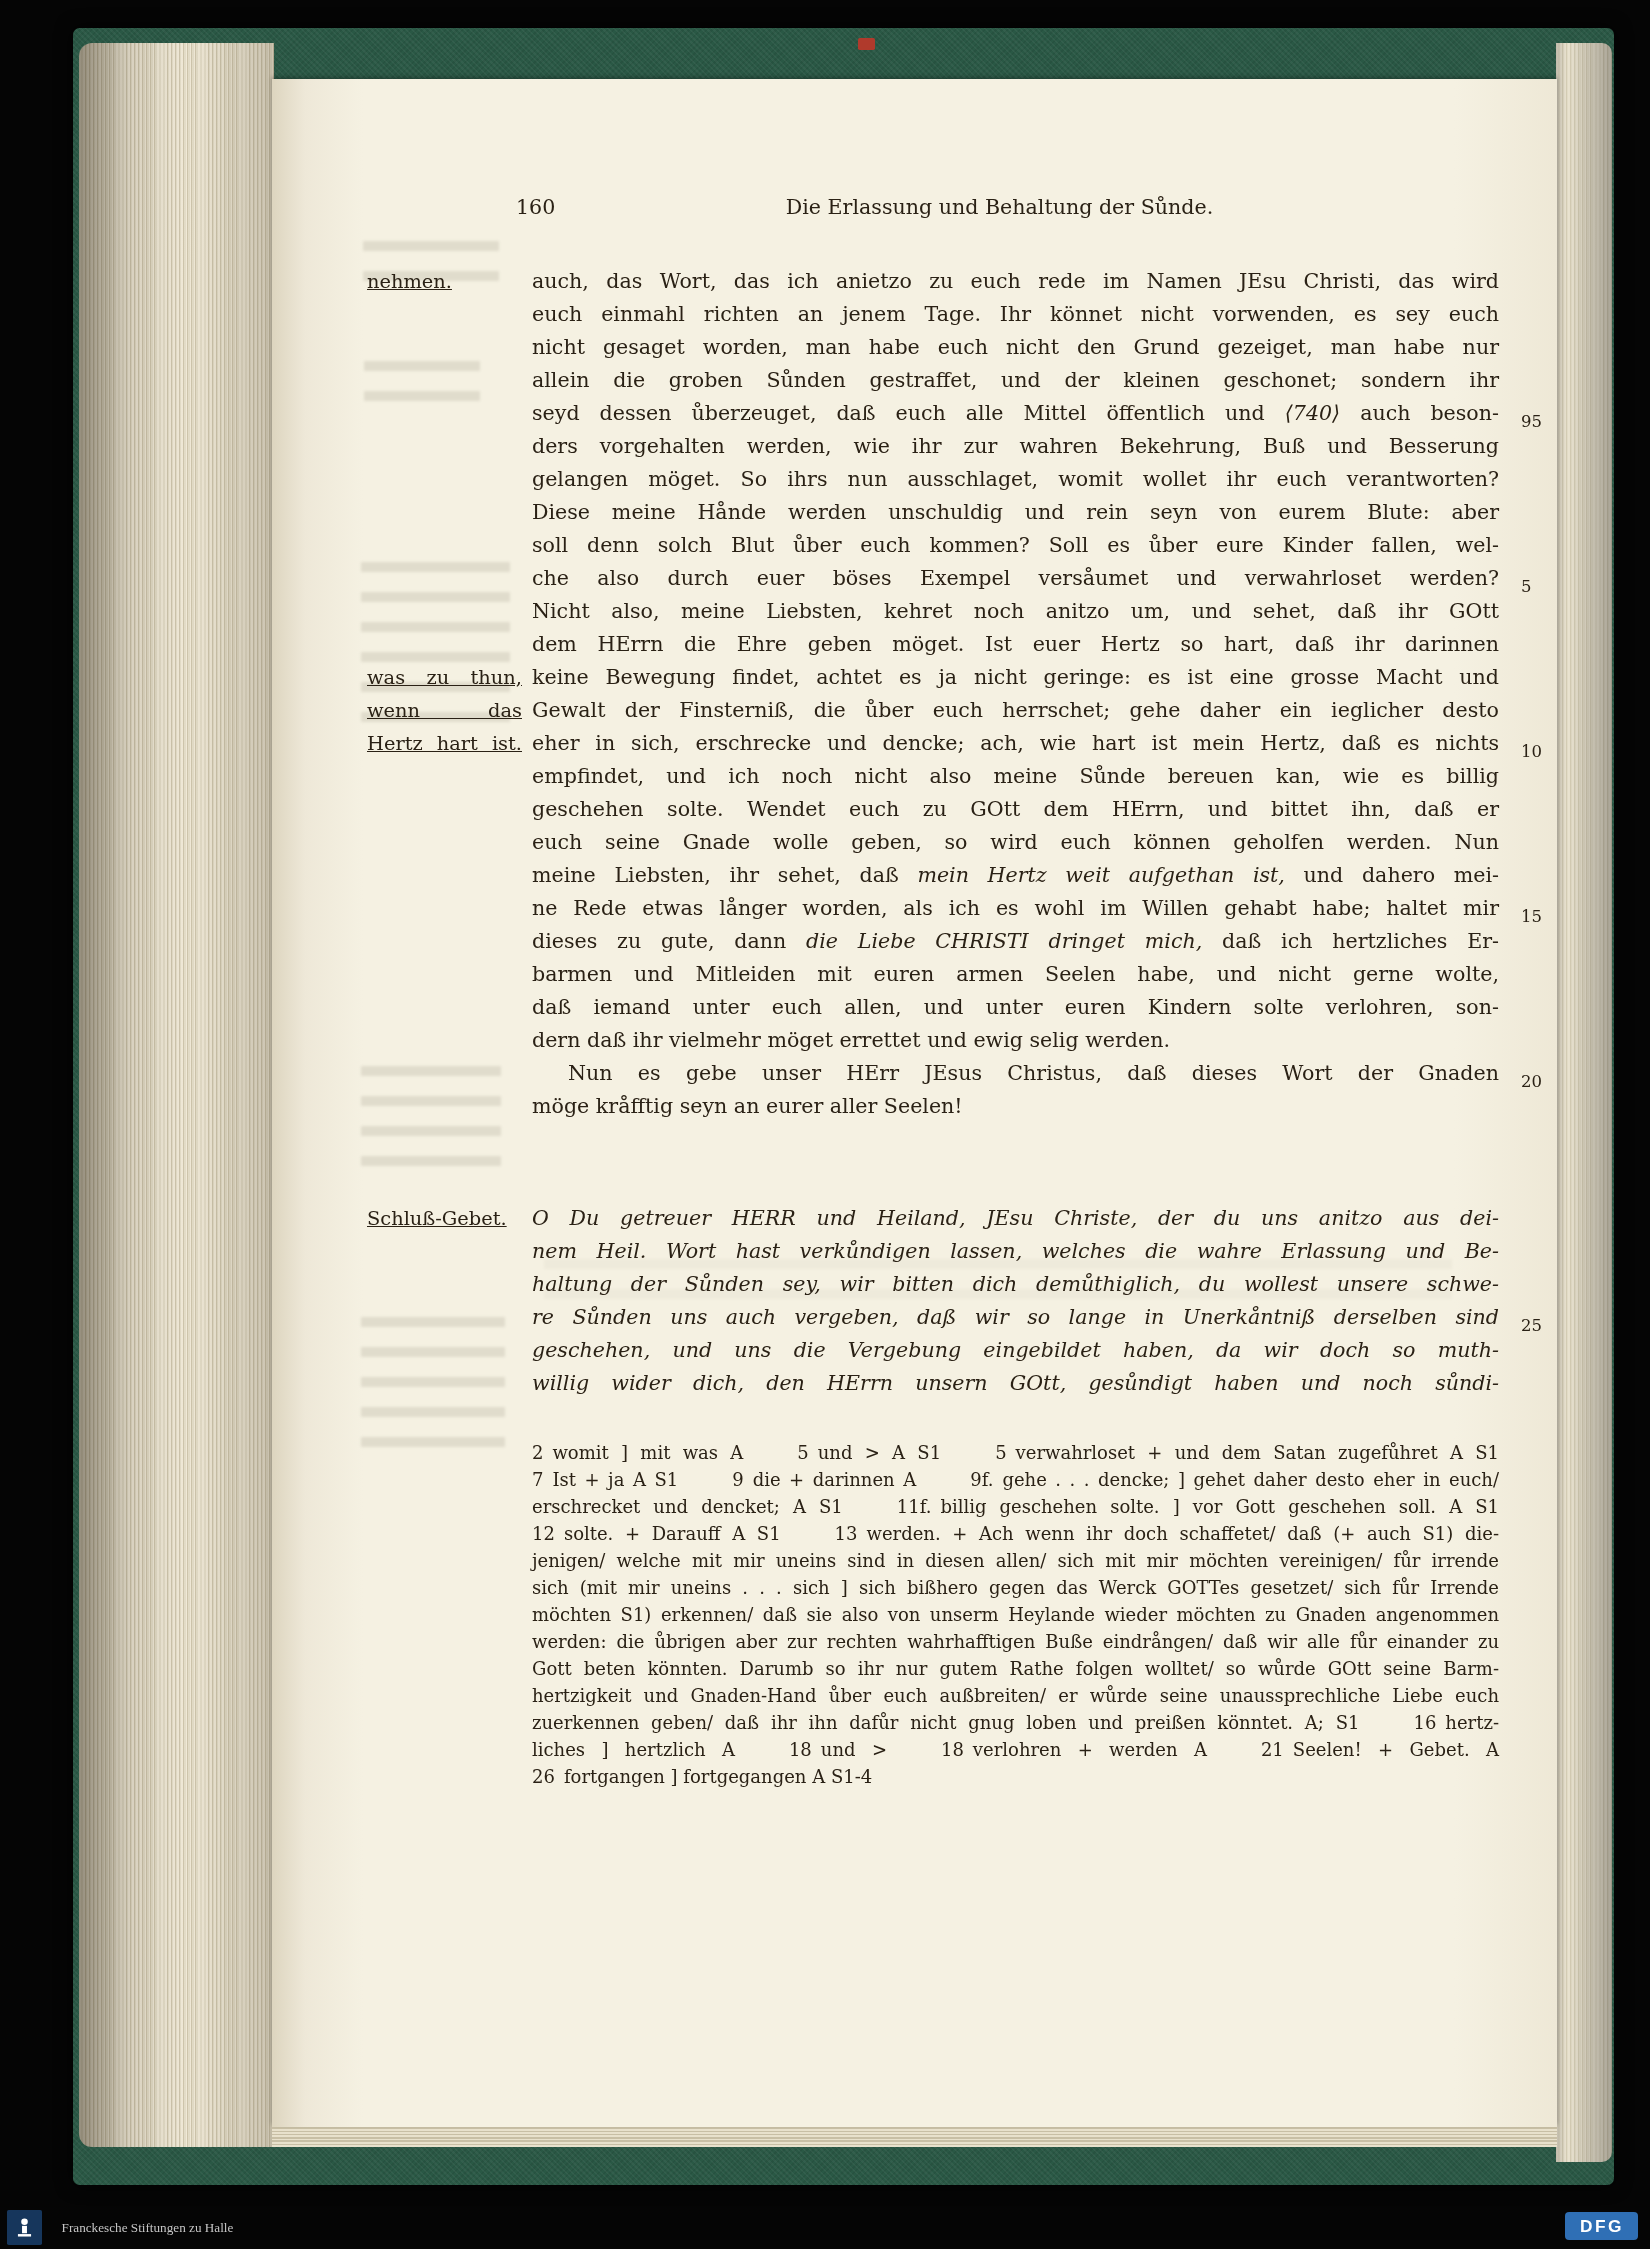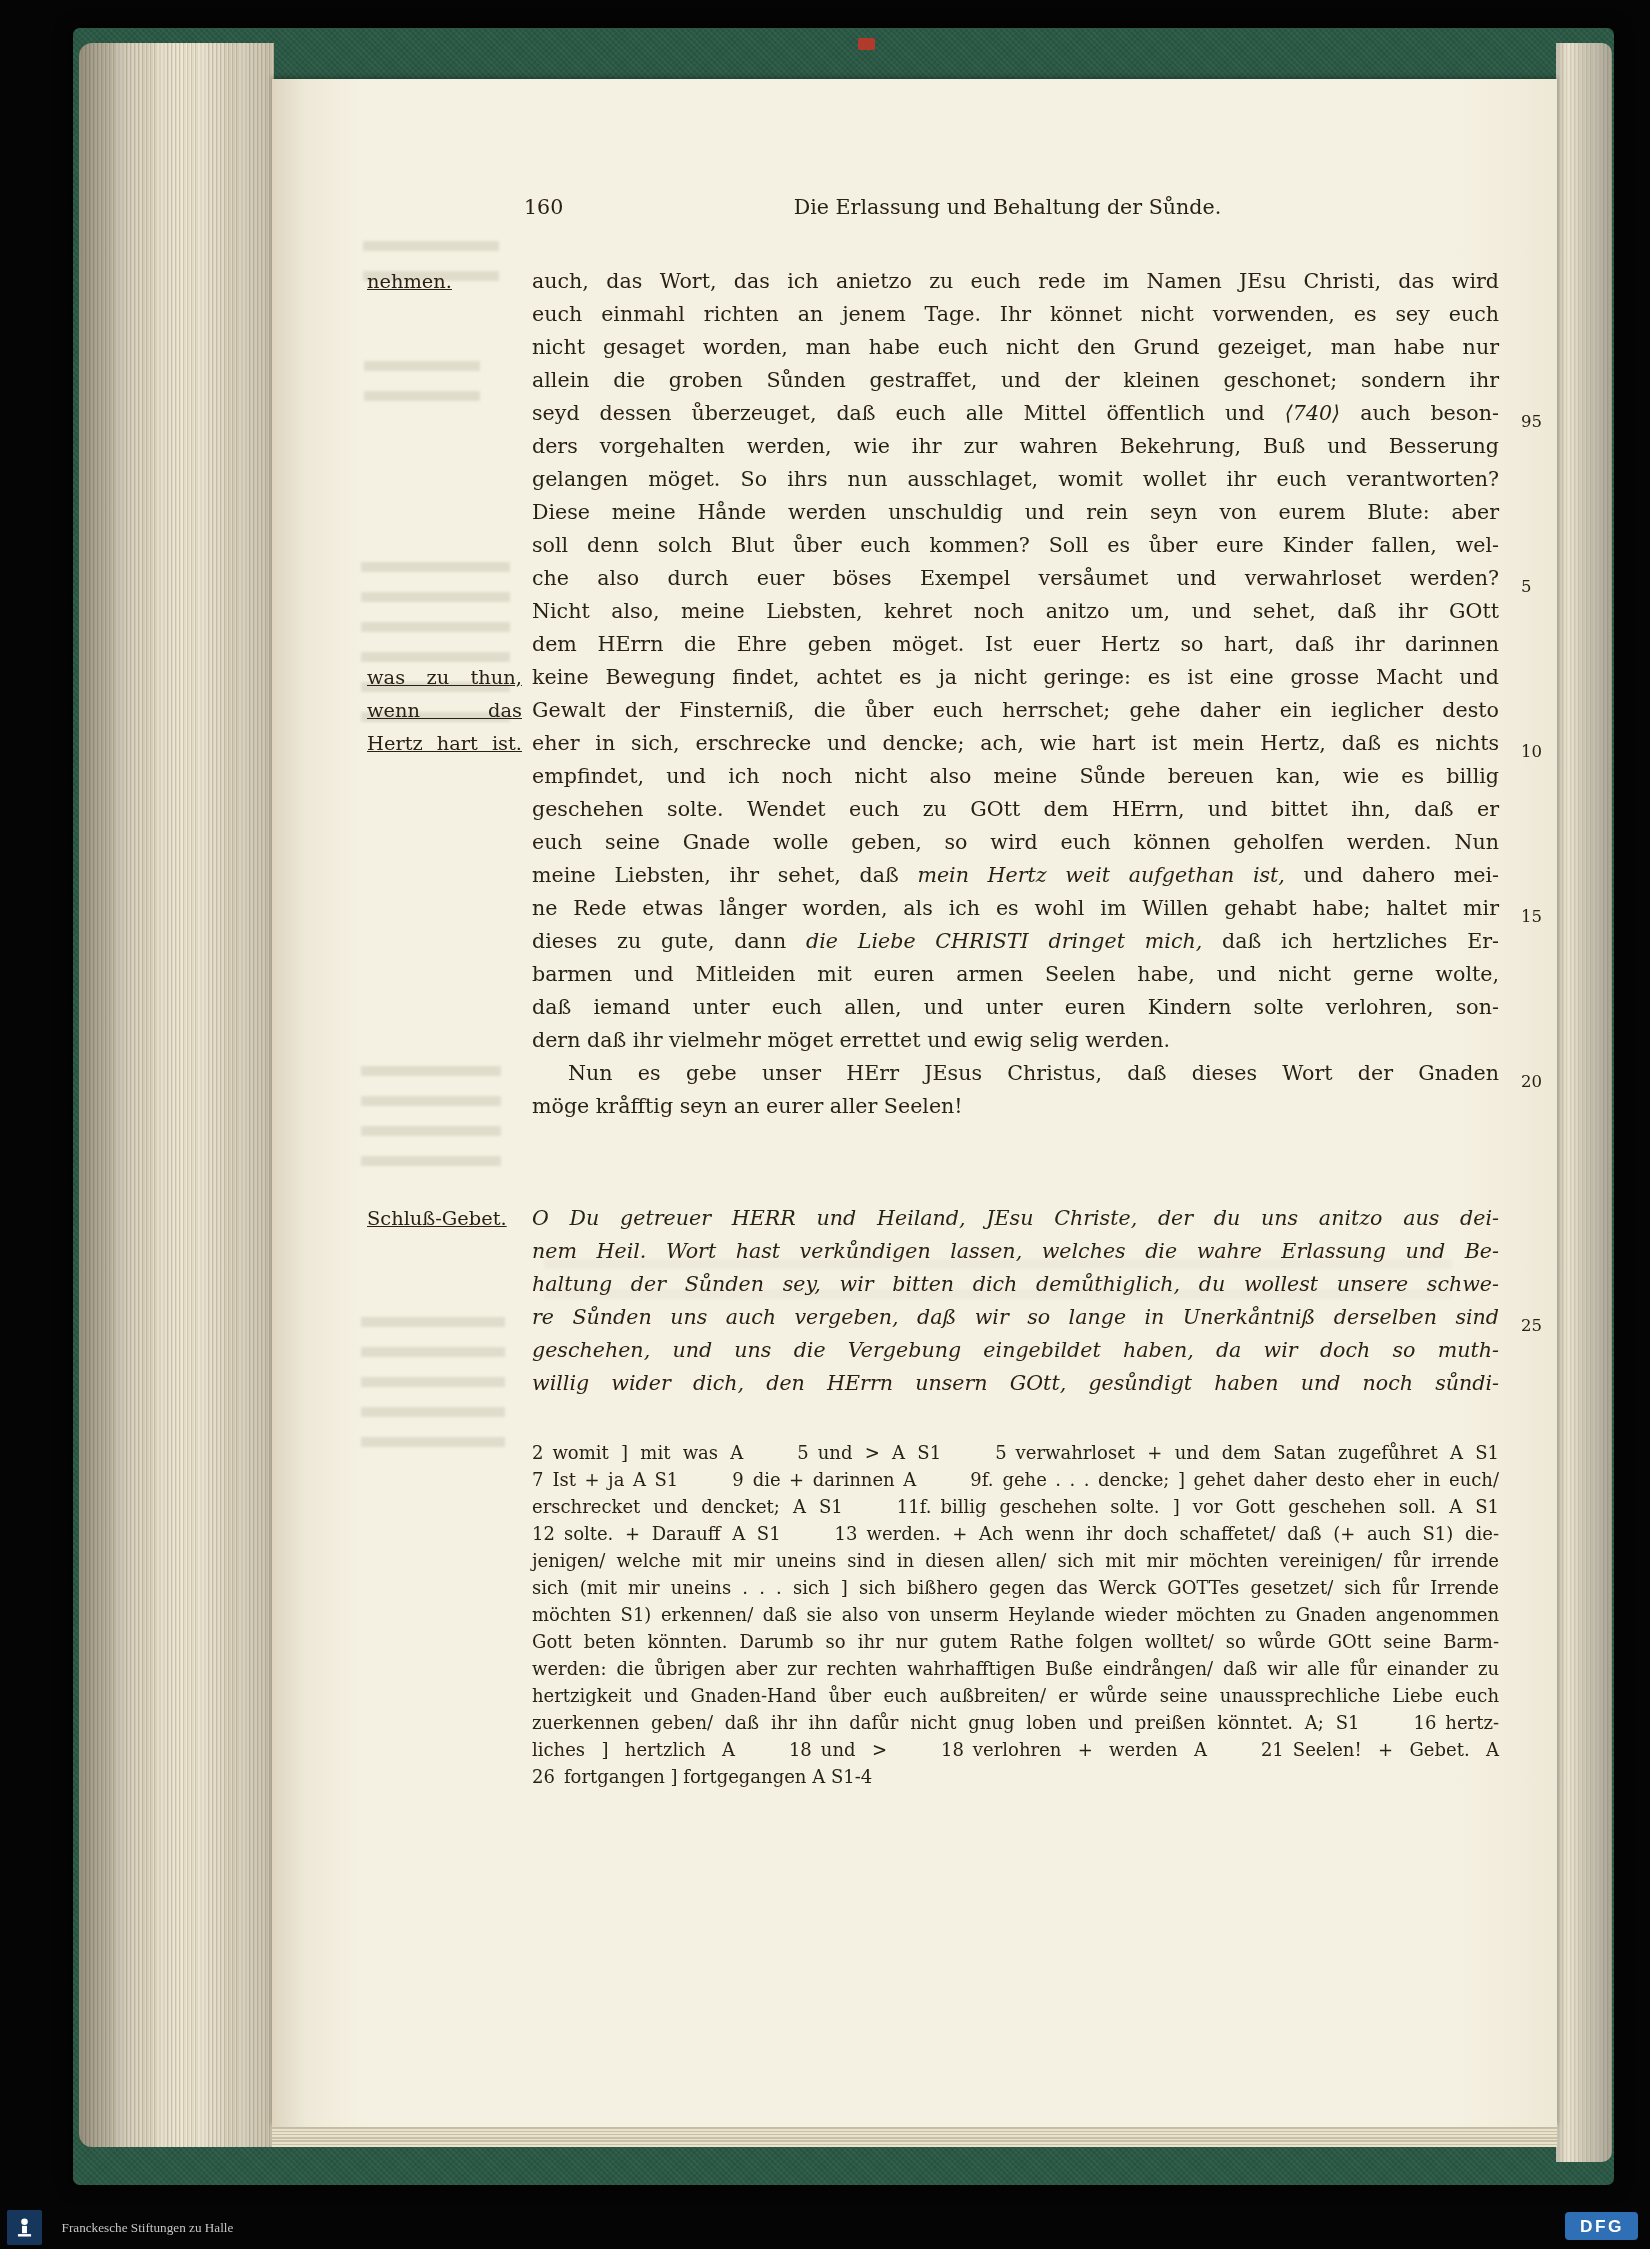--- a/index.html
+++ b/index.html
@@ -31,21 +31,21 @@
         background-image:linear-gradient(90deg,#ddd5bf 0,#eee8d8 33px,#f5f1e2 91px,#f5f1e2 92%,#eee8d6 100%);
         box-shadow:0 -1.7px 4.1px rgba(0,0,0,.3);}
 
   .bookmark{position:absolute;left:858px;top:38px;width:16.5px;height:11.6px;background:#b03a2c;border-radius:1.7px;}
 
   
   .smudge{position:absolute;filter:blur(1.7px);opacity:.45;
         background-image:repeating-linear-gradient(180deg,rgba(115,108,88,.35) 0 10px,rgba(115,108,88,0) 10px 30px);}
 
   
-  .header{position:absolute;left:252px;top:116px;width:967px;font-size:20.6px;}
+  .header{position:absolute;left:244px;top:116px;width:967px;font-size:20.6px;}
   .pagenum{position:absolute;left:0;top:0;}
   .runtitle{display:block;text-align:center;}
 
   .textcol{position:absolute;left:260px;top:186px;width:967px;font-size:20.6px;}
 
   .line{position:relative;height:33px;line-height:33px;text-align:justify;text-align-last:justify;overflow:visible;}
   .line.end{text-align-last:left;}
   .line.indent{text-indent:36px;}
   .it{font-style:italic;}
   .prayer-block{margin-top:79px;}
@@ -129,22 +129,22 @@
           <div class="line"><span>willig wider dich, den HErrn unsern GOtt, gesůndigt haben und noch sůndi-</span></div>
         </div>
       <div id="app-block" class="app-block">
           <div class="line"><span>2 womit ] mit was A   5 und &gt; A S1   5 verwahrloset + und dem Satan zugefůhret A S1</span></div>
           <div class="line"><span>7 Ist + ja A S1   9 die + darinnen A   9f. gehe . . . dencke; ] gehet daher desto eher in euch/</span></div>
           <div class="line"><span>erschrecket und dencket; A S1   11f. billig geschehen solte. ] vor Gott geschehen soll. A S1</span></div>
           <div class="line"><span>12 solte. + Darauff A S1   13 werden. + Ach wenn ihr doch schaffetet/ daß (+ auch S1) die-</span></div>
           <div class="line"><span>jenigen/ welche mit mir uneins sind in diesen allen/ sich mit mir möchten vereinigen/ fůr irrende</span></div>
           <div class="line"><span>sich (mit mir uneins . . . sich ] sich bißhero gegen das Werck GOTTes gesetzet/ sich fůr Irrende</span></div>
           <div class="line"><span>möchten S1) erkennen/ daß sie also von unserm Heylande wieder möchten zu Gnaden angenommen</span></div>
+          <div class="line"><span>werden: die ůbrigen aber zur rechten wahrhafftigen Buße eindrången/ daß wir alle fůr einander zu</span></div>
           <div class="line"><span>Gott beten könnten. Darumb so ihr nur gutem Rathe folgen wolltet/ so wůrde GOtt seine Barm-</span></div>
-          <div class="line"><span>werden: die ůbrigen aber zur rechten wahrhafftigen Buße eindrången/ daß wir alle fůr einander zu</span></div>
           <div class="line"><span>hertzigkeit und Gnaden-Hand ůber euch außbreiten/ er wůrde seine unaussprechliche Liebe euch</span></div>
           <div class="line"><span>zuerkennen geben/ daß ihr ihn dafůr nicht gnug loben und preißen könntet. A; S1   16 hertz-</span></div>
           <div class="line"><span>liches ] hertzlich A   18 und &gt;   18 verlohren + werden A   21 Seelen! + Gebet. A</span></div>
           <div class="line end"><span>26 fortgangen ] fortgegangen A S1-4</span></div>
         </div>
     </div>
 
   </div>
 
   <div class="footer-left">

